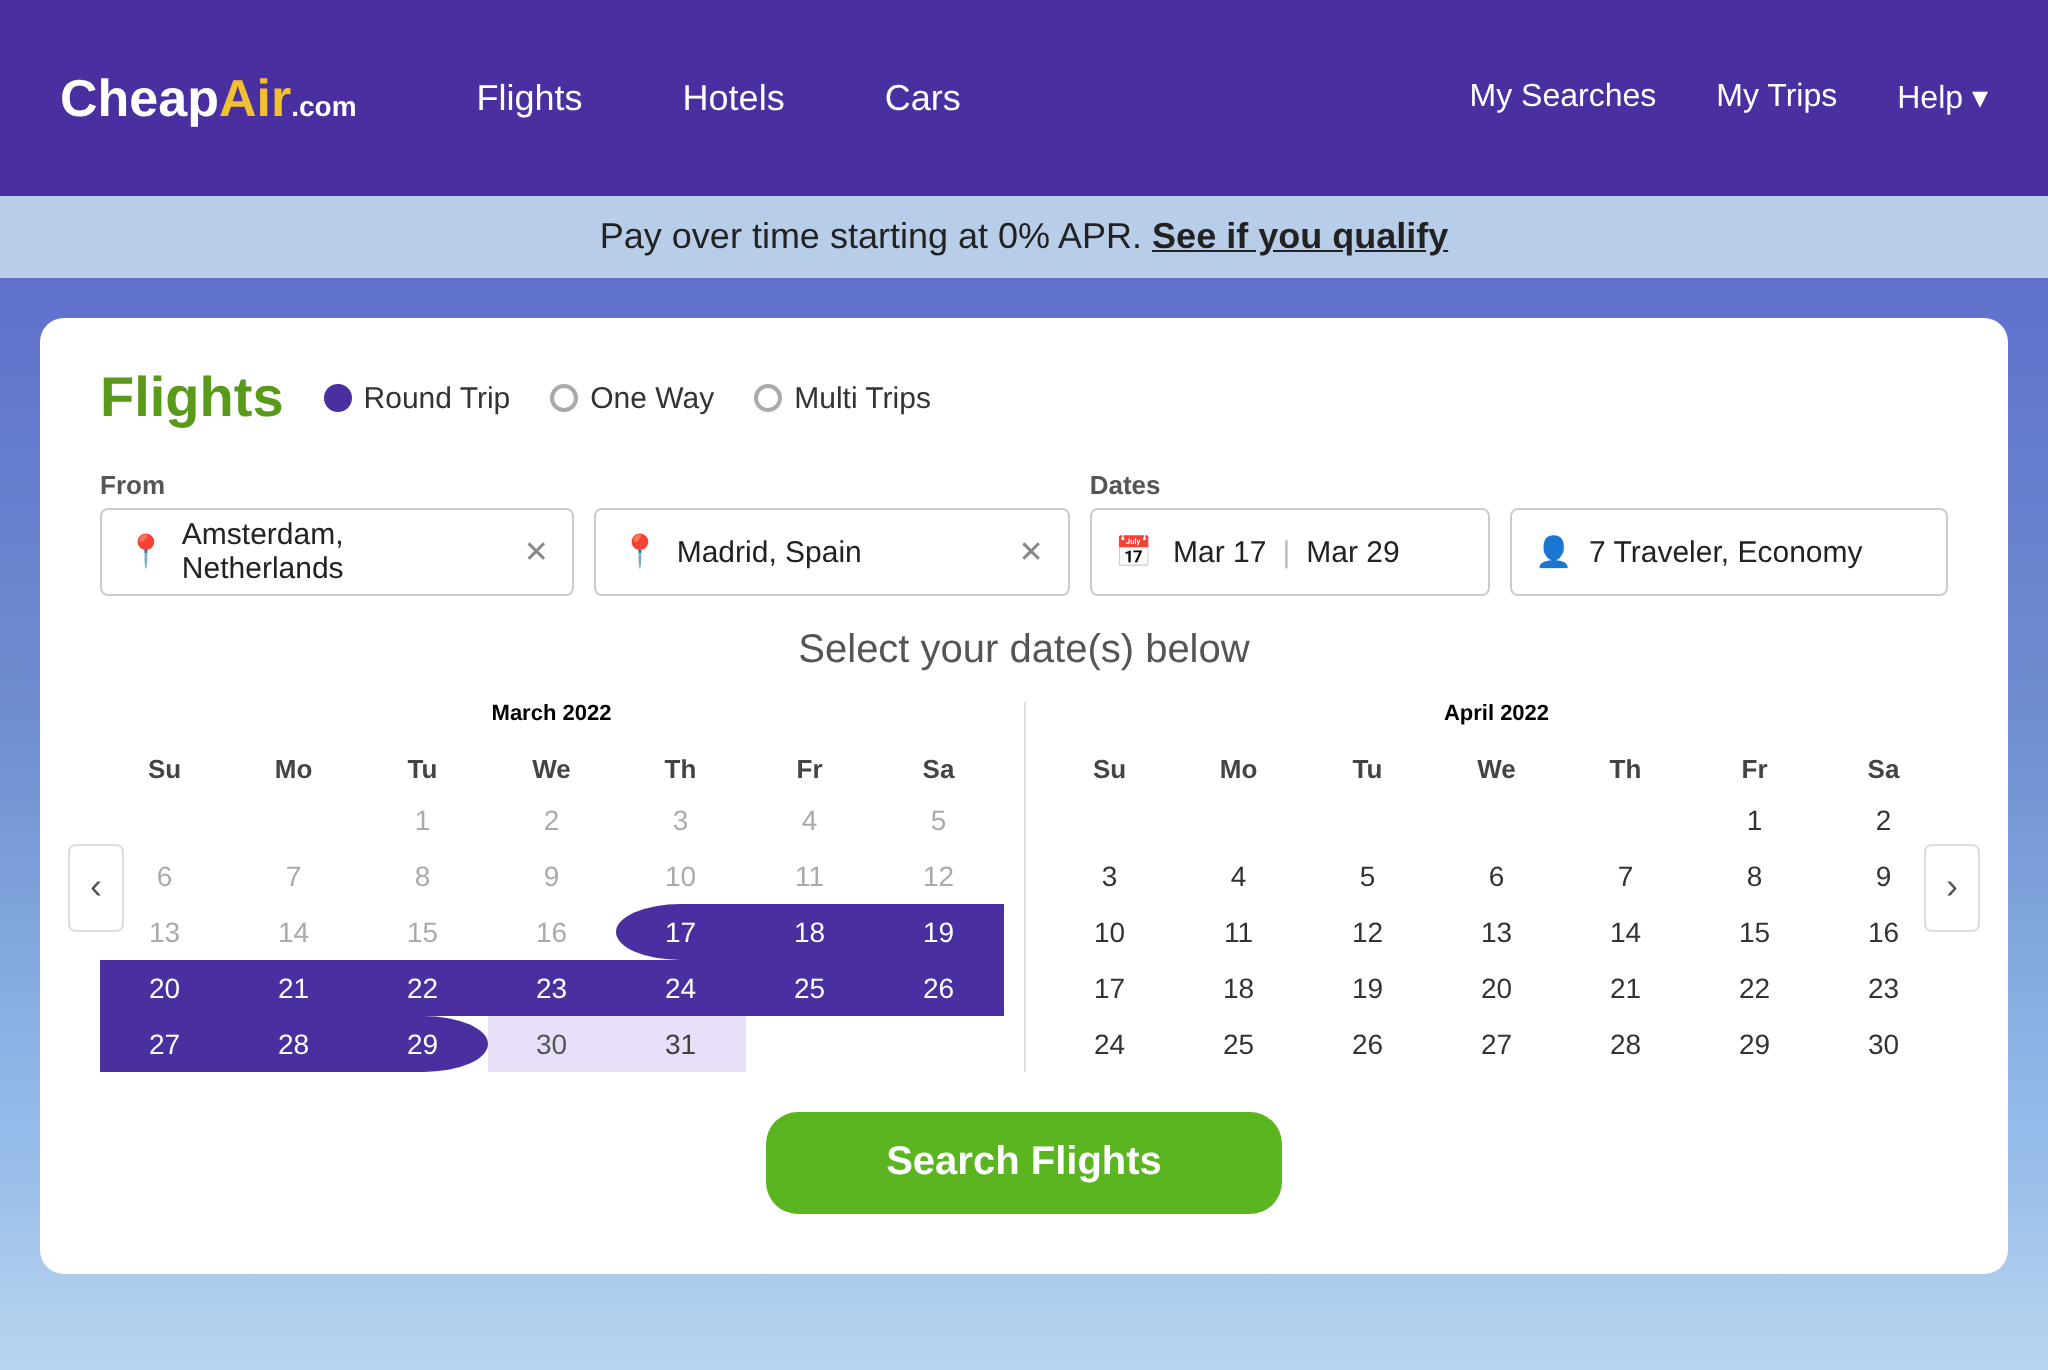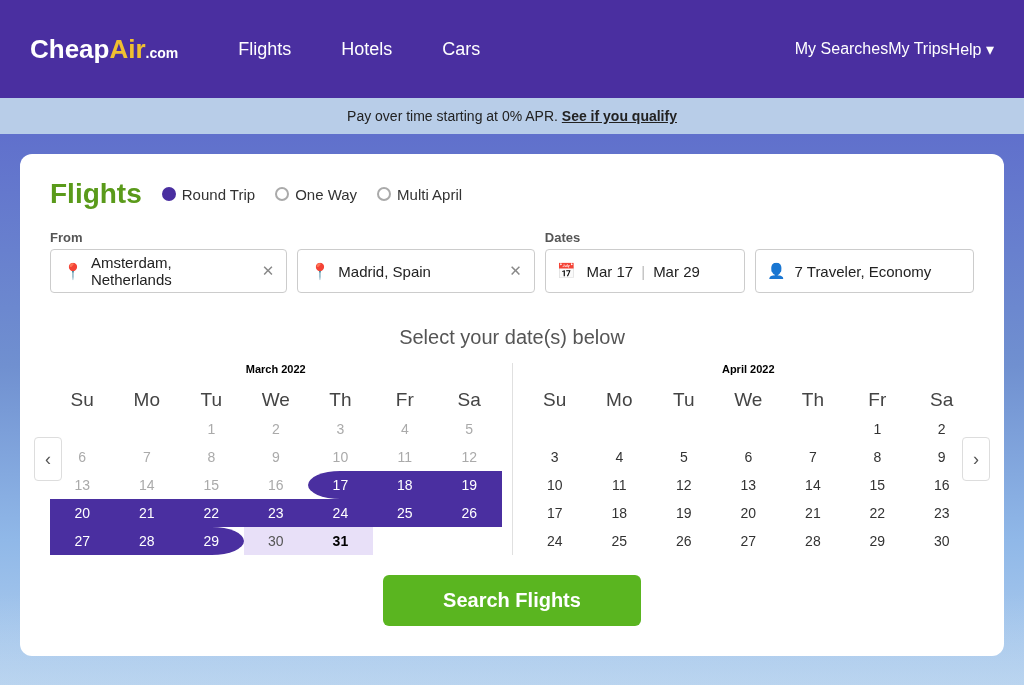--- a/index.html
+++ b/index.html
@@ -31,34 +31,35 @@
     }
     .nav-link {
       color: white;
       font-size: 18px;
       font-weight: 500;
       cursor: pointer;
       text-decoration: none;
     }
     .nav-right {
       display: flex;
+      gap: 30px;
       align-items: center;
     }
     .nav-right-link {
       color: white;
       font-size: 16px;
       cursor: pointer;
     }
 
     
     .banner {
       background: #b8cde8;
       text-align: center;
       padding: 10px;
-      font-size: 14px;
+      font-size: 18px;
       color: #222;
     }
     .banner a { color: #222; font-weight: bold; text-decoration: underline; }
 
     
     .sky-area {
       background: linear-gradient(180deg, #6070cc 0%, #7090d0 40%, #90b8e8 70%, #b8d4f0 100%);
       padding: 20px;
       min-height: 580px;
       position: relative;
@@ -121,21 +122,21 @@
     .radio-dot.selected {
       background: #4a2fa0;
       border-color: #4a2fa0;
     }
 
     
     .search-row {
       display: flex;
       gap: 10px;
       align-items: flex-end;
-      margin-bottom: 33px;
+      margin-bottom: 16px;
     }
     .field-group {
       display: flex;
       flex-direction: column;
       gap: 4px;
     }
     .field-label {
       font-size: 13px;
       color: #555;
       font-weight: 600;
@@ -229,23 +230,23 @@
       font-weight: bold;
       font-size: 11px;
       text-align: center;
       margin-bottom: 10px;
     }
     .cal-grid {
       width: 100%;
       border-collapse: collapse;
     }
     .cal-grid th {
-      font-size: 19px;
+      font-size: 13px;
       color: #444;
-      font-weight: 400;
+      font-weight: 700;
       text-align: center;
       padding: 4px 0;
       width: 66px;
     }
     .cal-grid td {
       text-align: center;
       padding: 6px 2px;
       font-size: 14px;
       color: #333;
       cursor: pointer;
@@ -275,21 +276,21 @@
 
     
     .search-btn-row {
       text-align: center;
       margin-top: 20px;
     }
     .search-btn {
       background: #5ab520;
       color: white;
       border: none;
-      border-radius: 6px;
+      border-radius: 16px;
       padding: 14px 60px;
       font-size: 20px;
       font-weight: bold;
       cursor: pointer;
       min-width: 250px;
     }
 
     
     .cal-divider {
       width: 1px;
@@ -332,21 +333,21 @@
         <label class="trip-option">
           <span class="radio-dot selected"></span>
           <span>Round Trip</span>
         </label>
         <label class="trip-option">
           <span class="radio-dot"></span>
           <span>One Way</span>
         </label>
         <label class="trip-option">
           <span class="radio-dot"></span>
-          <span>Multi April</span>
+          <span>Multi Trips</span>
         </label>
       </div>
     </div>
 
     <div class="search-row">
       <div class="field-group field-from">
         <div class="field-label">From</div>
         <div class="field-input">
           <span class="pin-icon">📍</span>
           <span>Amsterdam, Netherlands</span>
@@ -435,21 +436,21 @@
                 <td class="in-range" style="background: rgb(74, 47, 160); color: white; border-radius: 0px;">23</td>
                 <td class="in-range" style="background: rgb(74, 47, 160); color: white; border-radius: 0px;">24</td>
                 <td class="in-range" style="background: rgb(74, 47, 160); color: white; border-radius: 0px;">25</td>
                 <td class="in-range" style="background: rgb(74, 47, 160); color: white; border-radius: 0px;">26</td>
               </tr>
               <tr>
                 <td class="in-range" style="background: rgb(74, 47, 160); color: white; border-radius: 0px;">27</td>
                 <td class="in-range" style="background: rgb(74, 47, 160); color: white; border-radius: 0px;">28</td>
                 <td class="selected-end" style="background: rgb(74, 47, 160); color: white; border-radius: 0px 50% 50% 0px;">29</td>
                 <td class="light-range" style="background: rgb(232, 224, 248); color: rgb(85, 85, 85);">30</td>
-                <td class="light-range" style="background: rgb(232, 224, 248); color: #000000; font-weight: bold;">31</td>
+                <td class="light-range" style="background: rgb(232, 224, 248); color: #404040;">31</td>
                 <td class="empty"></td>
                 <td class="empty"></td>
               </tr>
             </tbody>
         </table>
       </div>
 
       <div class="cal-divider"></div>
 
       <div class="calendar">

